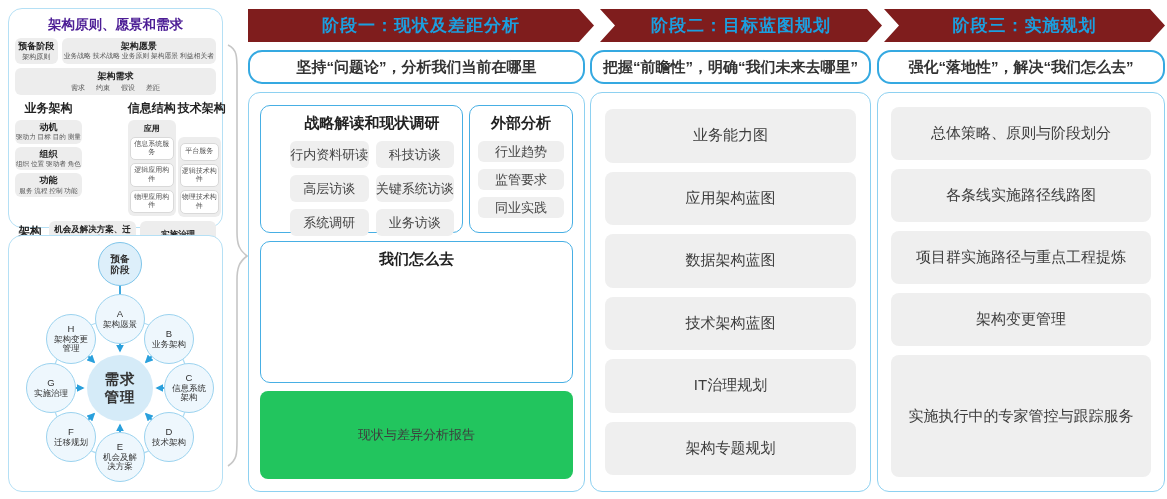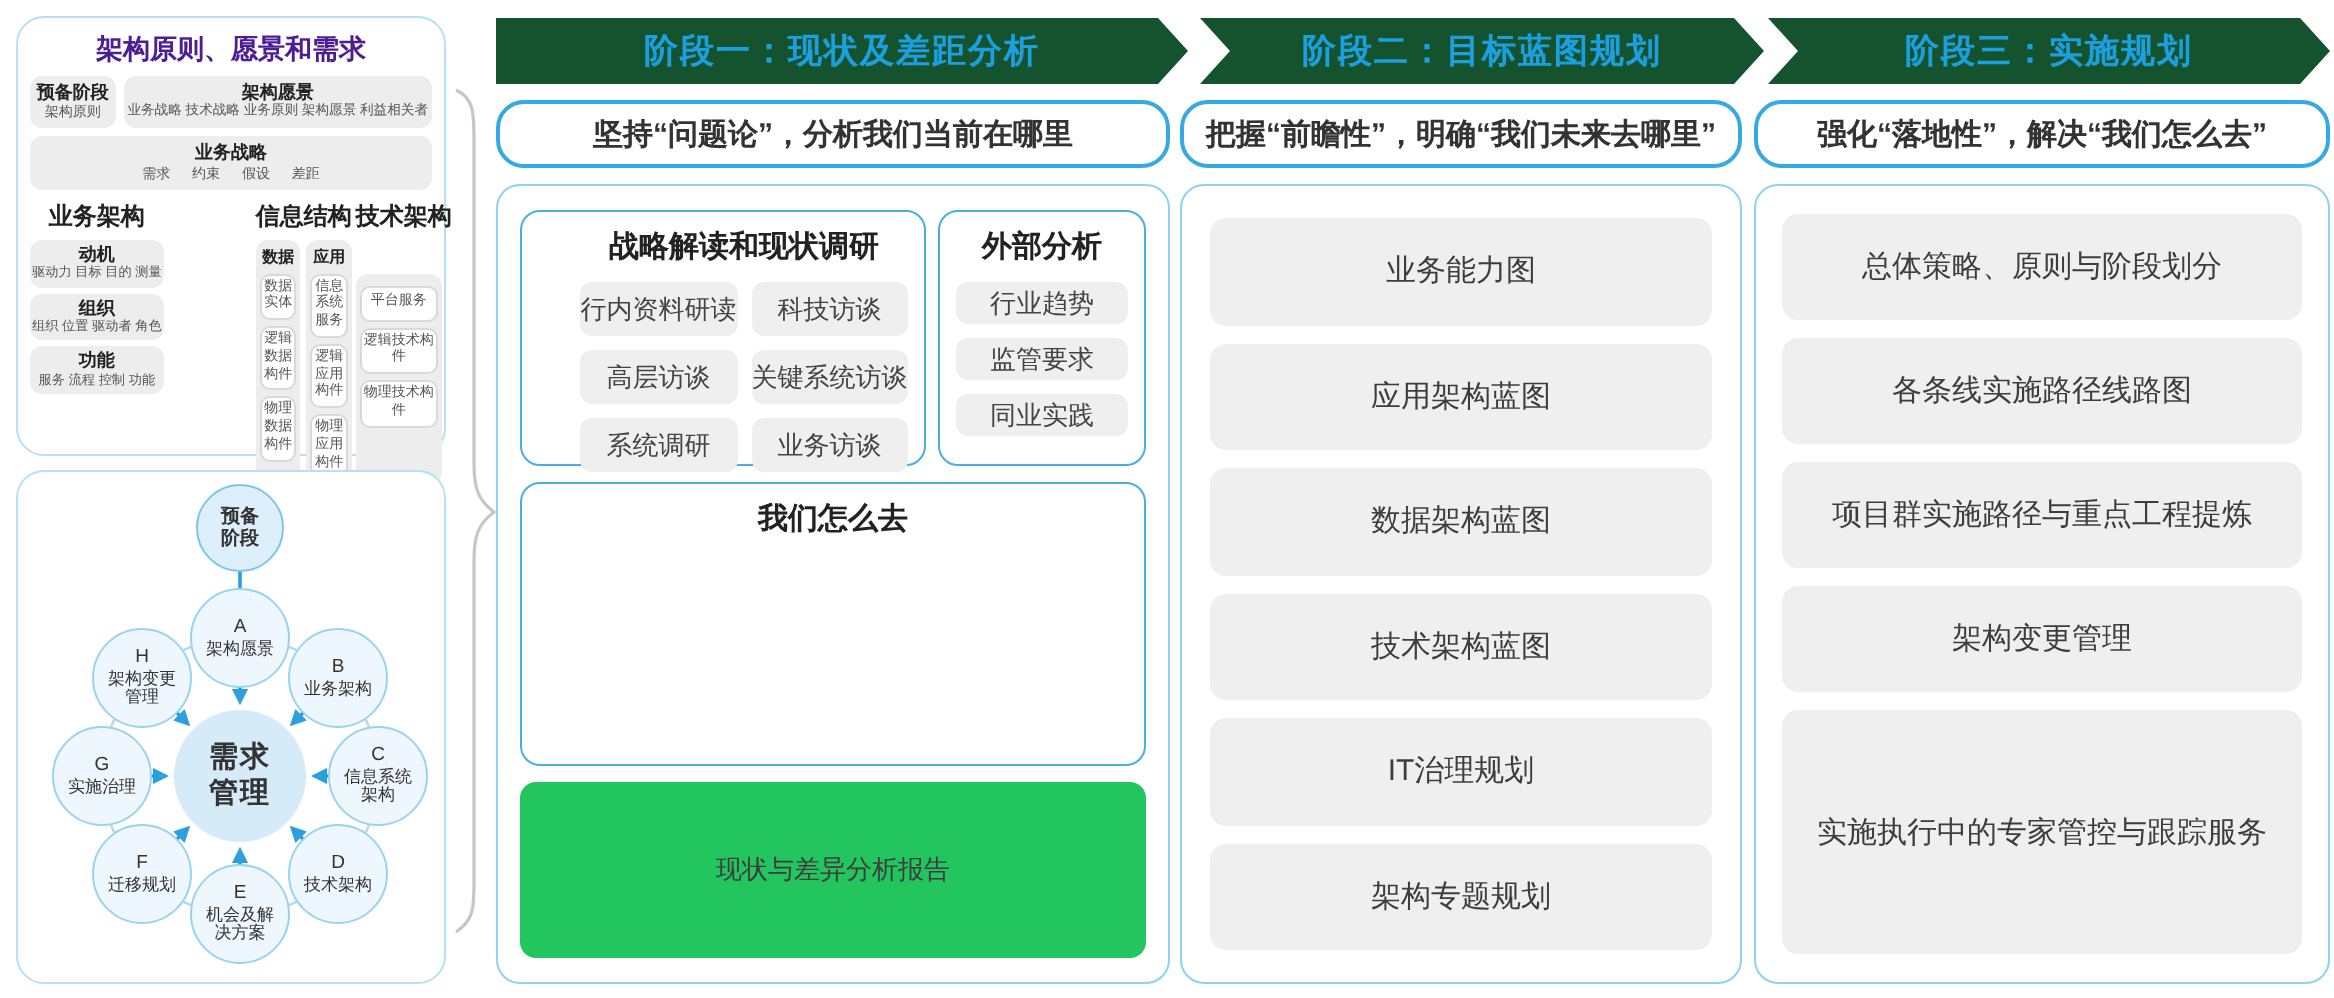--- a/index.html
+++ b/index.html
@@ -55,21 +55,21 @@
         display:flex;align-items:center;justify-content:center;text-align:center;font-size:14.5px;font-weight:bold;
         color:#333;line-height:1.25;letter-spacing:1px;}
   .center-circle span{width:32px;}
   .n-a{left:86px;top:58px;} .n-b{left:135px;top:78px;} .n-c{left:155px;top:127px;} .n-d{left:135px;top:176px;}
   .n-e{left:86px;top:196px;} .n-f{left:37px;top:176px;} .n-g{left:17px;top:127px;} .n-h{left:37px;top:78px;}
 
   
   .brace{position:absolute;left:220px;top:42px;}
 
   
-  .band{position:absolute;top:9px;height:33px;background:#14532d;display:flex;align-items:center;justify-content:center;
+  .band{position:absolute;top:9px;height:33px;background:#7f1d1d;display:flex;align-items:center;justify-content:center;
         color:#1b9fdf;font-weight:bold;font-size:17px;letter-spacing:1px;}
   .band1{left:248px;width:346px;clip-path:polygon(0 0,calc(100% - 15px) 0,100% 50%,calc(100% - 15px) 100%,0 100%);}
   .band2{left:600px;width:282px;clip-path:polygon(0 0,calc(100% - 15px) 0,100% 50%,calc(100% - 15px) 100%,0 100%,15px 50%);}
   .band3{left:884px;width:281px;clip-path:polygon(0 0,calc(100% - 15px) 0,100% 50%,calc(100% - 15px) 100%,0 100%,15px 50%);}
 
   
   .subbox{position:absolute;top:50px;height:34px;background:#fff;border:2px solid #35a9e1;border-radius:14px;
           display:flex;align-items:center;justify-content:center;font-weight:bold;font-size:15px;color:#333;box-sizing:border-box;}
   .sub1{left:248px;width:337px;} .sub2{left:590px;width:281px;} .sub3{left:877px;width:288px;}
 
@@ -108,21 +108,21 @@
       <div class="gbox prep-box">
         <div class="gt">预备阶段</div>
         <div class="gs">架构原则</div>
       </div>
       <div class="gbox vision-box">
         <div class="gt">架构愿景</div>
         <div class="gs">业务战略 技术战略 业务原则 架构愿景 利益相关者</div>
       </div>
     </div>
     <div class="gbox req-box">
-      <div class="gt">业务战略</div>
+      <div class="gt">架构需求</div>
       <div class="gs">需求 约束 假设 差距</div>
     </div>
     <div class="cols3">
       <div class="col-biz">
         <div class="colhdr">业务架构</div>
         <div class="gbox">
           <div class="gt">动机</div>
           <div class="gs">驱动力 目标 目的 测量</div>
         </div>
         <div class="gbox">
@@ -130,26 +130,20 @@
           <div class="gs">组织 位置 驱动者 角色</div>
         </div>
         <div class="gbox">
           <div class="gt">功能</div>
           <div class="gs">服务 流程 控制 功能</div>
         </div>
       </div>
       <div class="col-info">
         <div class="colhdr">信息结构</div>
         <div class="info-groups">
-          <div class="ggroup">
-            <div class="ghdr">数据</div>
-            <div class="wchip">数据实体</div>
-            <div class="wchip">逻辑数据构件</div>
-            <div class="wchip">物理数据构件</div>
-          </div>
           <div class="ggroup">
             <div class="ghdr">应用</div>
             <div class="wchip">信息系统服务</div>
             <div class="wchip">逻辑应用构件</div>
             <div class="wchip">物理应用构件</div>
           </div>
         </div>
       </div>
       <div class="col-tech">
         <div class="colhdr">技术架构</div>

